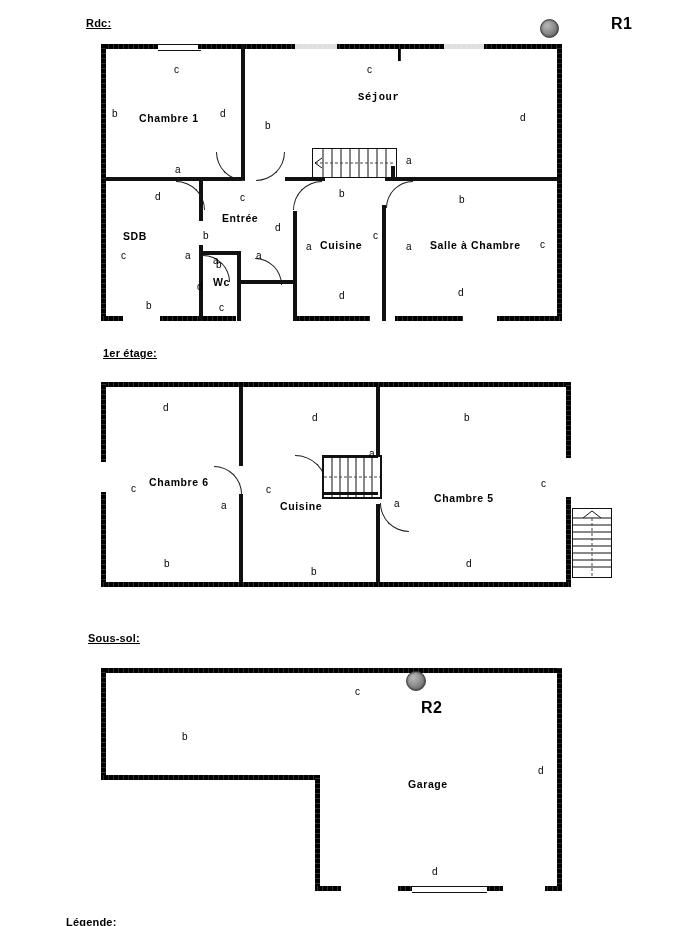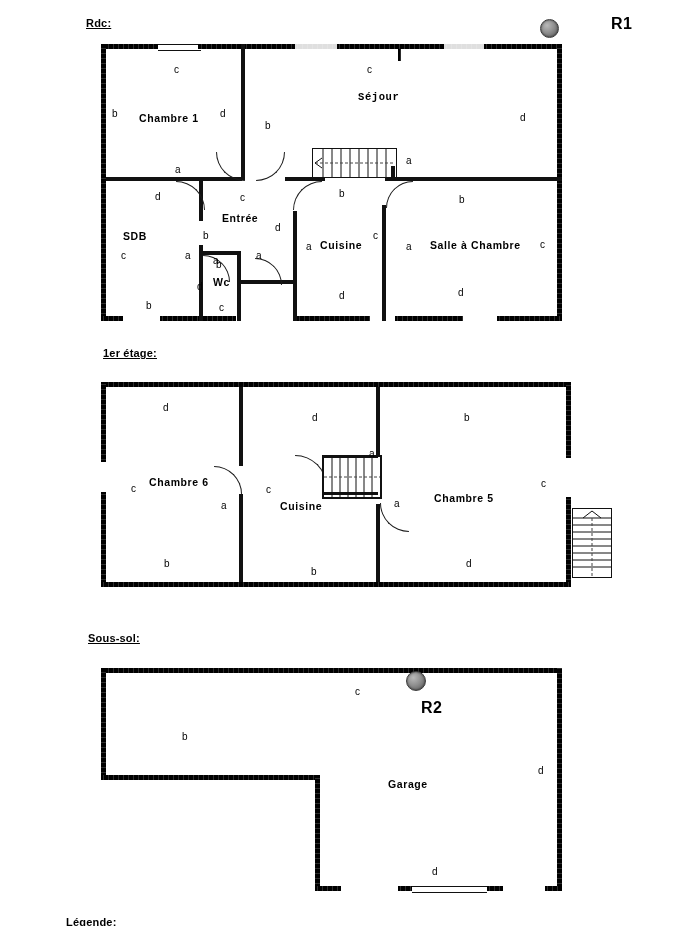--- a/index.html
+++ b/index.html
@@ -291,21 +291,21 @@
 
   <div class="wall ext" style="left:315px;top:886px;width:26px;height:5px;"></div>
   <div class="wall ext" style="left:398px;top:886px;width:14px;height:5px;"></div>
   <div class="win" style="left:412px;top:886px;width:75px;height:5px;"></div>
   <div class="wall ext" style="left:487px;top:886px;width:16px;height:5px;"></div>
   <div class="wall ext" style="left:545px;top:886px;width:17px;height:5px;"></div>
 
   <div class="marker" style="left:406px;top:671px;width:18px;height:18px;"></div>
   <div class="marker-label" style="left:421px;top:699px;">R2</div>
 
-  <div class="room-label" style="left:388px;top:778px;text-align:center;">Garage</div>
+  <div class="room-label" style="left:408px;top:778px;text-align:center;">Garage</div>
 
   <div class="code" style="left:355px;top:686px;">c</div>
   <div class="code" style="left:182px;top:731px;">b</div>
   <div class="code" style="left:538px;top:765px;">d</div>
   <div class="code" style="left:432px;top:866px;">d</div>
 
   <div class="section-title" style="left:66px;top:916px;">Légende:</div>
 
 </div>
 

